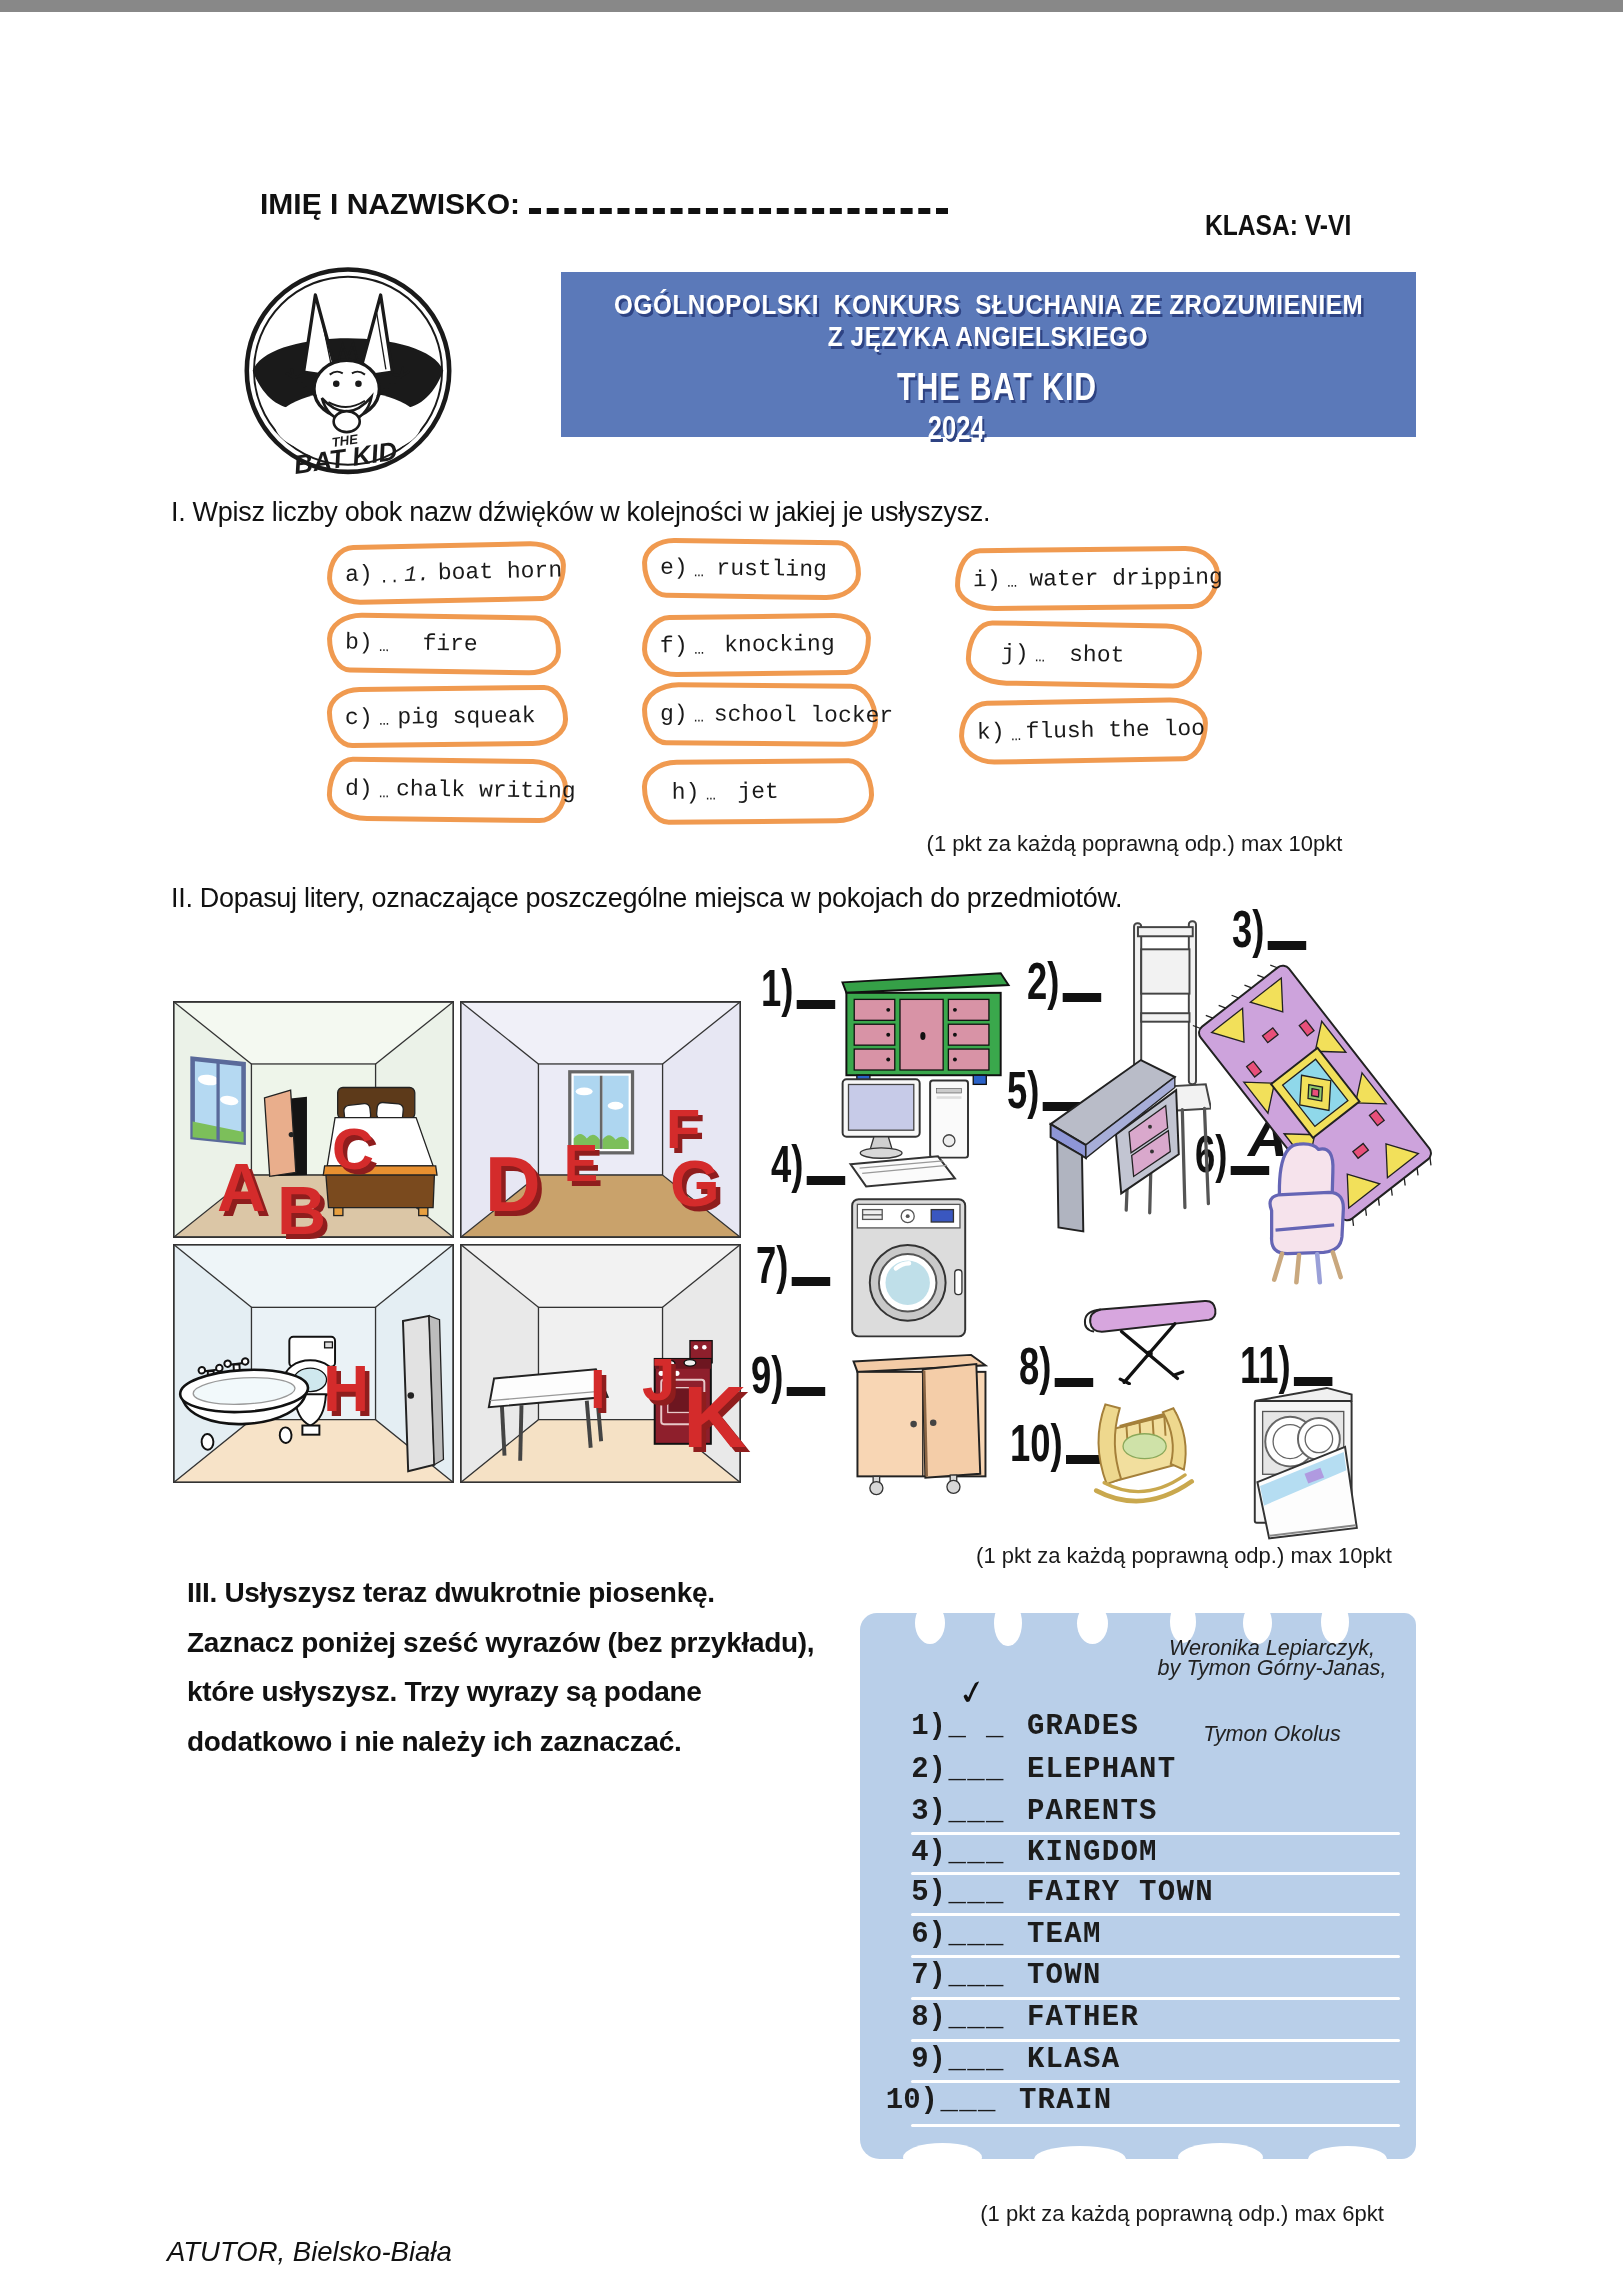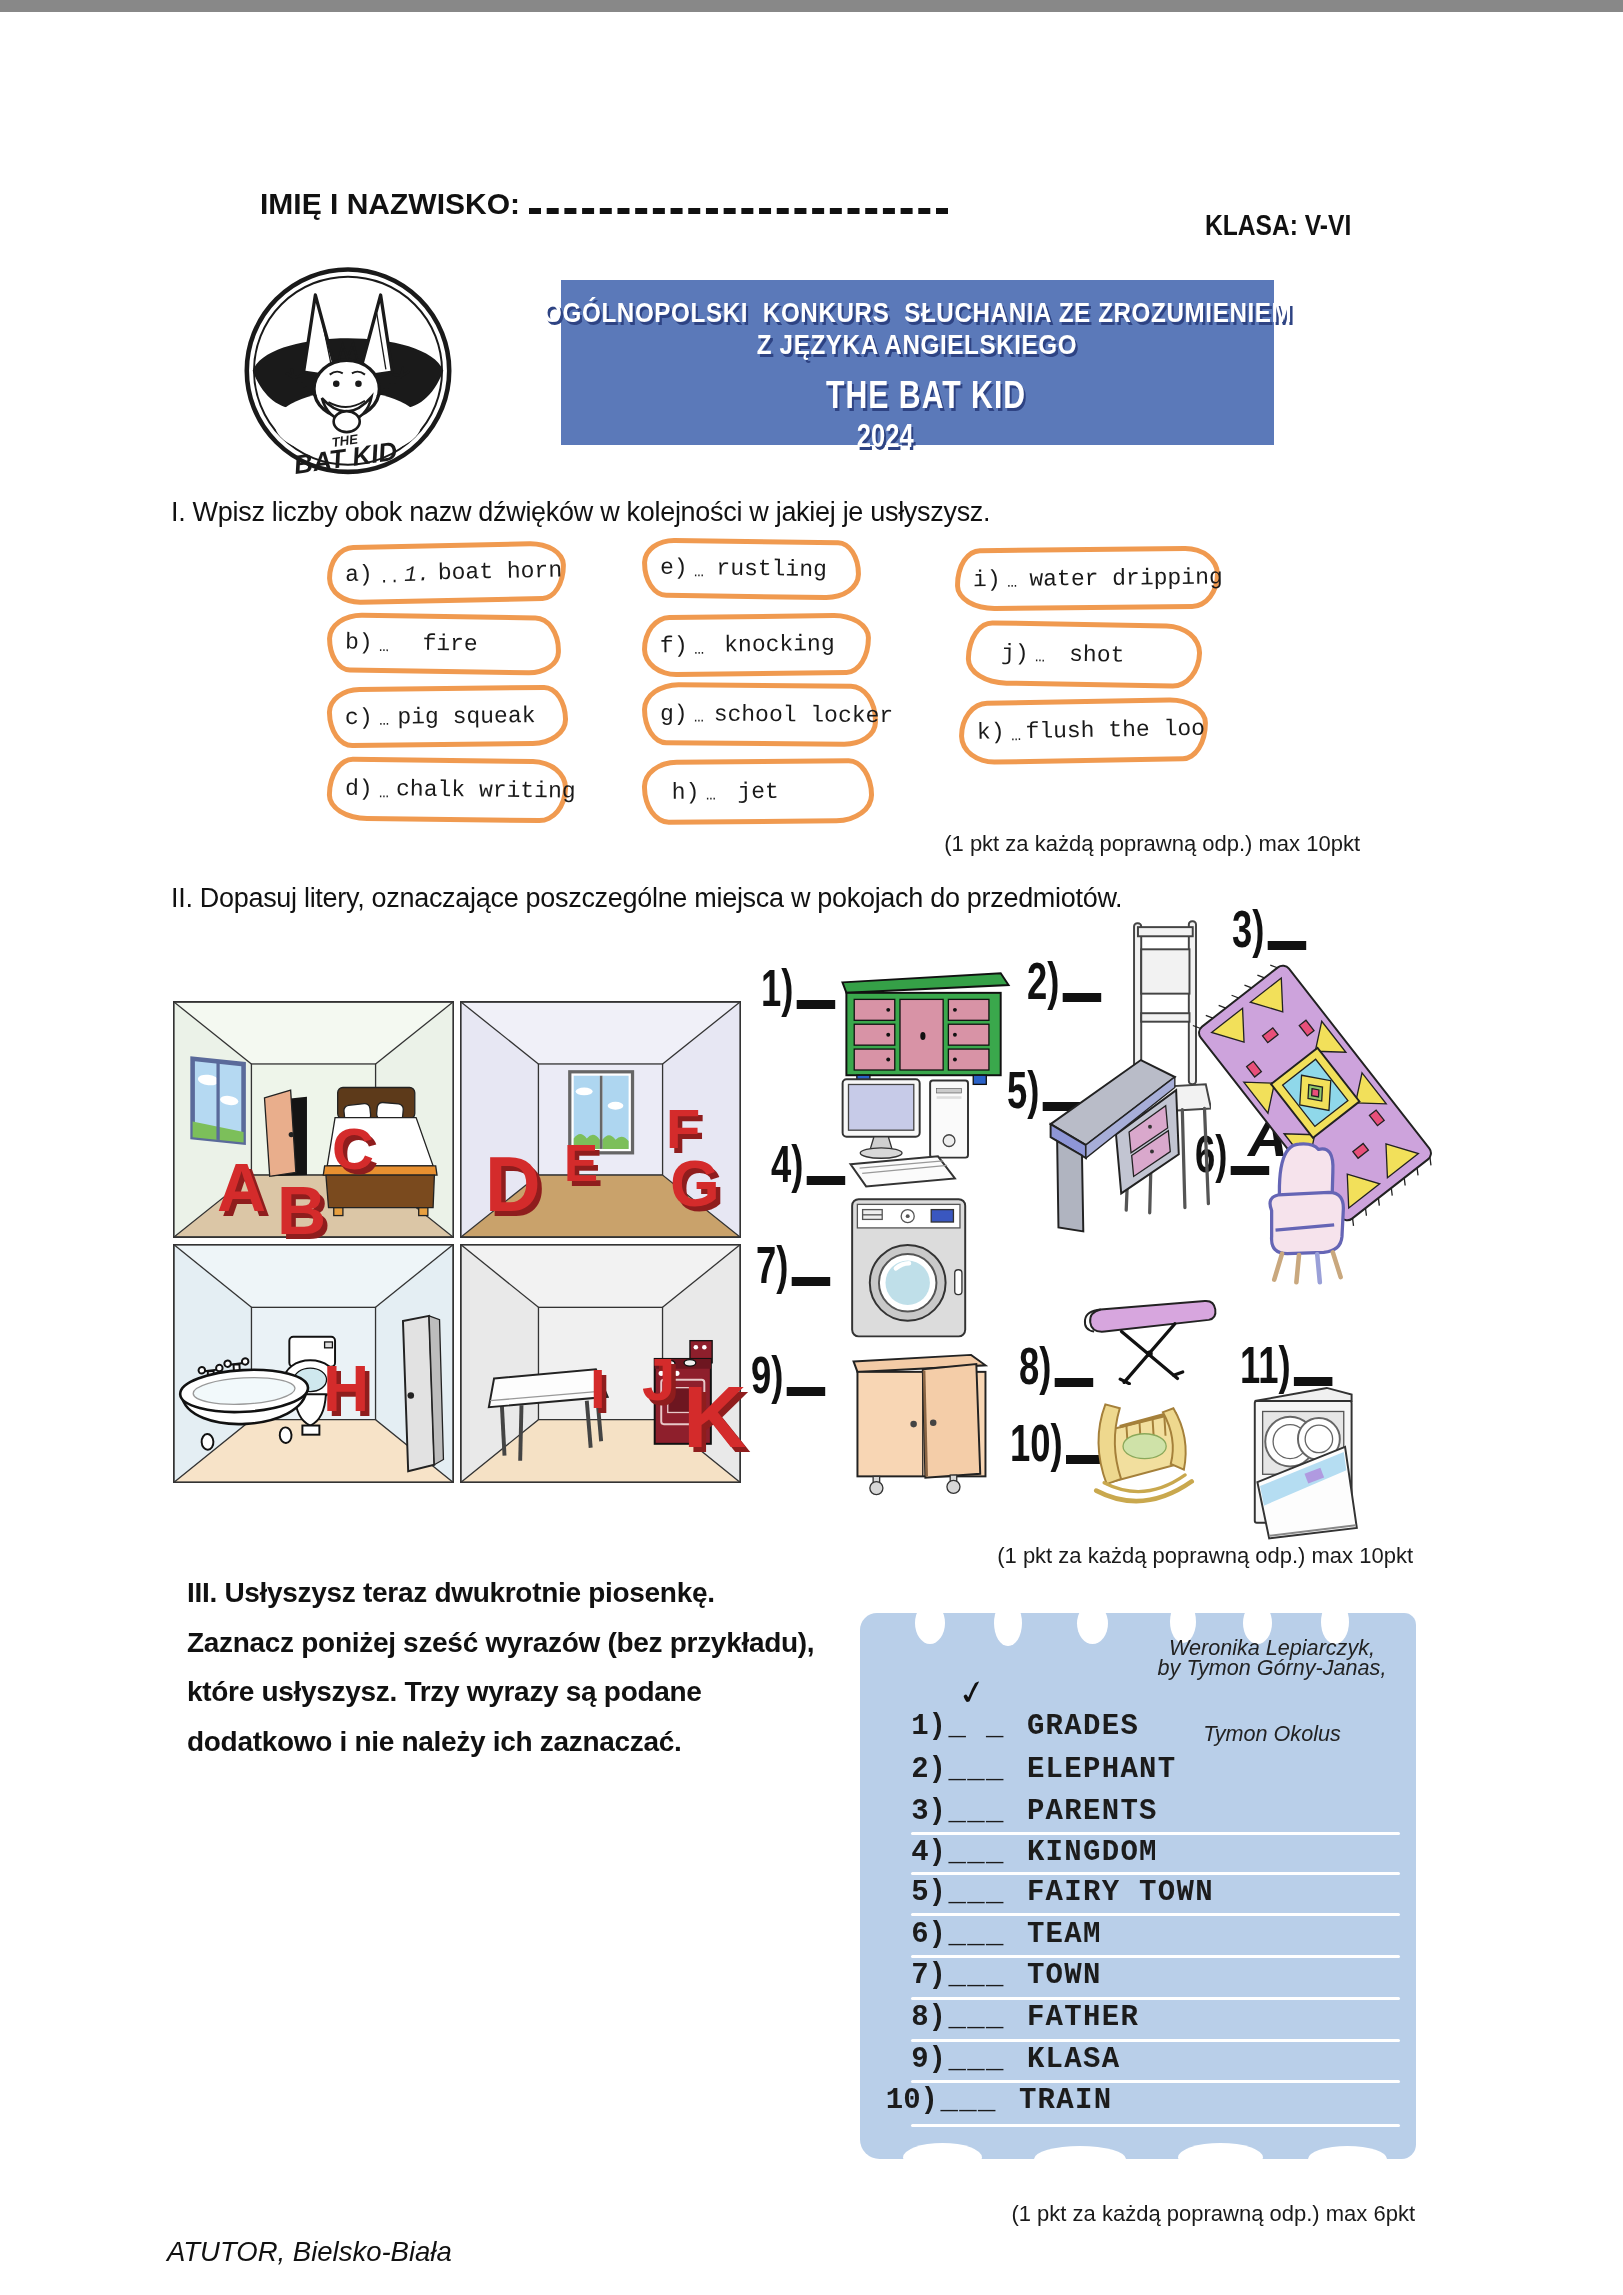--- a/index.html
+++ b/index.html
@@ -29,21 +29,21 @@
   
   .oval{position:absolute;border:5.9px solid var(--oval-orange);display:flex;align-items:center;padding:0 13px;font-family:"Liberation Mono",monospace;font-size:23px;color:#1a1a1a;white-space:nowrap;background:#fff}
   .oval .dots{font-size:16.4px;letter-spacing:0.7px;margin:6.5px 3.9px 0 6.5px}
   .oval .ans{font-size:21.6px;font-style:italic;margin-top:2.6px}
   .oval .nm{margin-left:7.9px}
   .rad1{border-radius:29px 39px 26px 36px / 36px 26px 39px 29px}
   .rad2{border-radius:36px 26px 39px 27.5px / 27.5px 38px 29px 39px}
   .rad3{border-radius:26px 36px 29px 41px / 38px 29px 36px 26px}
   .rad4{border-radius:39px 29px 36px 26px / 29px 39px 26px 38px}
 
-  .score{font-size:22px;color:#1a1a1a;white-space:nowrap;text-align:right}
+  .score{font-size:22px;color:#1a1a1a;white-space:nowrap;text-align:center}
 
   
   .ilabel{position:absolute;display:flex;align-items:flex-end;font-size:52px;font-weight:600;transform:scaleX(.70);transform-origin:left bottom;white-space:nowrap;line-height:1}
   .ilabel .bar{width:55px;height:8.5px;background:#111;margin:0 0 5.2px 5.2px}
   .hand-a{position:absolute;font-size:55px;font-weight:900;font-style:italic;line-height:1}
 
   
   .rletter{position:absolute;font-weight:900;color:var(--letter-red);text-shadow:4.6px 4.6px 0 var(--letter-red-shadow);line-height:1;font-family:"Liberation Sans",sans-serif}
 
   
@@ -88,21 +88,21 @@
     <path d="M186,172 q10,-6 20,2" fill="none" stroke="#1a1a1a" stroke-width="3"></path>
     <path d="M140,210 Q178,252 216,208 Q210,240 178,247 Q148,240 140,210 Z" fill="#fff" stroke="#1a1a1a" stroke-width="4"></path>
     <path d="M150,216 Q178,232 206,214" fill="none" stroke="#1a1a1a" stroke-width="3"></path>
     <path d="M130,206 L96,178 M96,178 l-10,-6 M96,178 l-2,-12 M96,178 l12,-2" fill="none" stroke="#1a1a1a" stroke-width="4" stroke-linecap="round"></path>
     <path d="M226,206 L262,176 M262,176 l10,-6 M262,176 l2,-12 M262,176 l-12,-2" fill="none" stroke="#1a1a1a" stroke-width="4" stroke-linecap="round"></path>
     <ellipse cx="178" cy="246" rx="20" ry="16" fill="#fff" stroke="#1a1a1a" stroke-width="4"></ellipse>
     <text x="176" y="282" text-anchor="middle" font-size="20" font-weight="bold" font-style="italic" fill="#1a1a1a" transform="rotate(-8 176 282)">THE</text>
     <text x="178" y="315" text-anchor="middle" font-size="40" font-weight="900" font-style="italic" fill="#1a1a1a" transform="rotate(-8 178 315)">BAT KID</text>
   </svg>
 
-  <div class="abs banner" style="left:561px;top:268px;width:713px;height:165px">
+  <div class="abs banner" style="left:561px;top:260px;width:855px;height:165px">
     <span class="b-line1">OGÓLNOPOLSKI  KONKURS  SŁUCHANIA ZE ZROZUMIENIEM</span>
     <span class="b-line2">Z JĘZYKA ANGIELSKIEGO</span>
     <span class="b-row">
       <span class="b-line3">THE BAT KID</span>
       <span class="b-year">2024</span>
     </span>
   </div>
 
   <div class="abs sec-title" style="left:171px;top:485px">I. Wpisz liczby obok nazw dźwięków w kolejności w jakiej je usłyszysz.</div>
 

